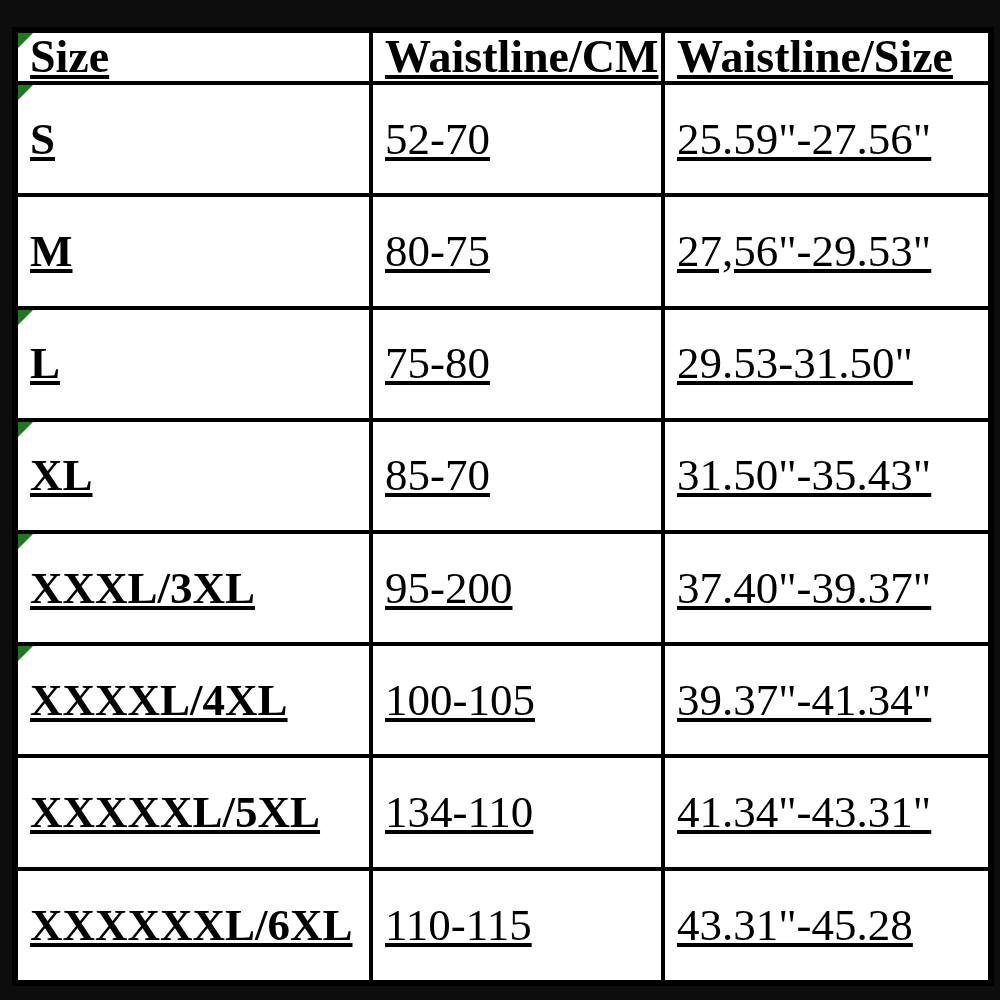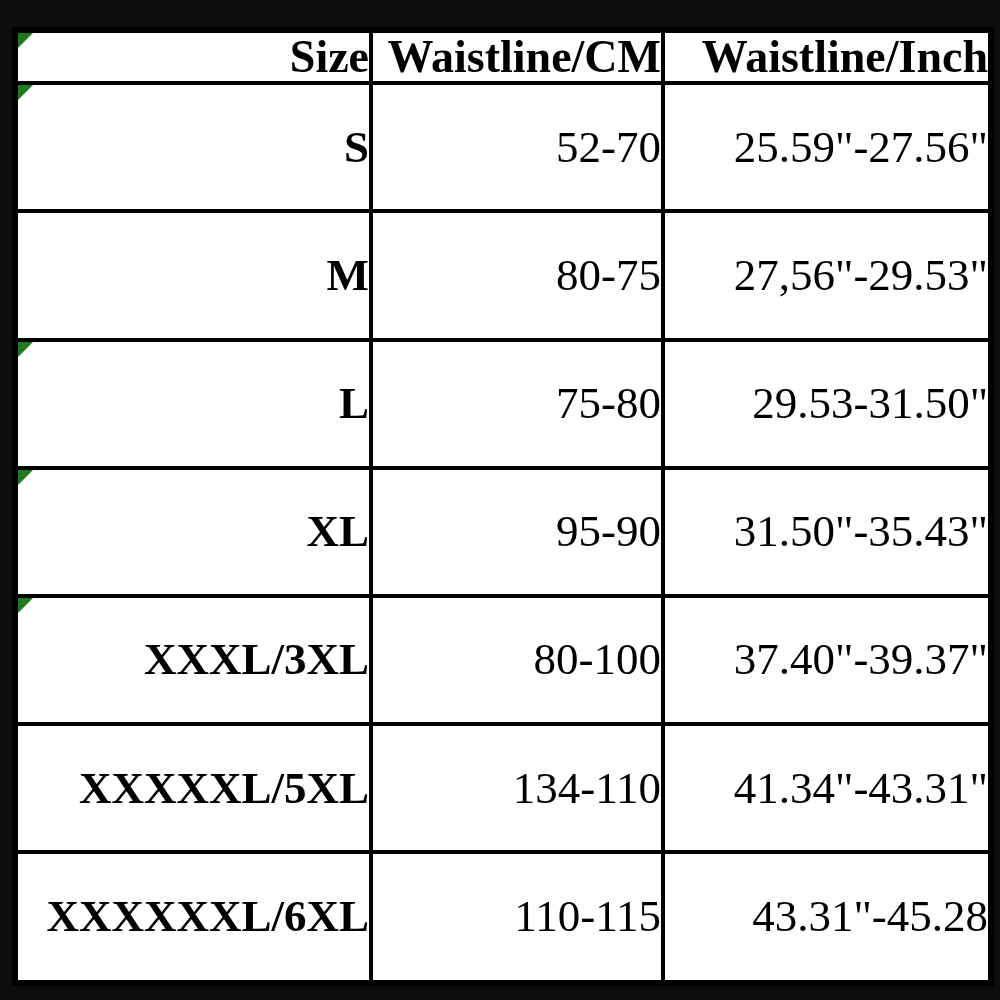--- a/index.html
+++ b/index.html
@@ -25,28 +25,29 @@
     table-layout: fixed;
     background: #ffffff;
     border: 6px solid #000000;
   }
   col.c-size  { width: 356px; }
   col.c-cm    { width: 292px; }
   col.c-inch  { width: 328px; }
   th, td {
     border: 4px solid #000000;
     padding: 0 0 0 12px;
-    text-align: right;
+    text-align: left;
     vertical-align: middle;
     color: #000000;
     font-size: 45px;
     line-height: 1.05;
     position: relative;
     overflow: hidden;
     white-space: nowrap;
+    text-decoration: underline;
   }
   th {
     font-weight: bold;
     font-size: 46px;
   }
   td.size-cell {
     font-weight: bold;
   }
   td.cm-cell, td.inch-cell {
     font-weight: normal;
@@ -77,21 +78,21 @@
     </colgroup>
     <thead>
       <tr>
         <th id="th-size" class="has-marker">
           <span class="corner-marker"></span><span>Size</span>
         </th>
         <th>
           <span>Waistline/CM</span>
         </th>
         <th>
-          <span>Waistline/Inch</span>
+          <span>Waistline/Size</span>
         </th>
       </tr>
     </thead>
     <tbody id="tbody">
 
 
   <tr>
     <td class="size-cell has-marker">
       <span class="corner-marker"></span><span>S</span>
     </td>
@@ -125,40 +126,51 @@
     <td class="inch-cell">
       <span>29.53-31.50"</span>
     </td>
   </tr>
 
   <tr>
     <td class="size-cell has-marker">
       <span class="corner-marker"></span><span>XL</span>
     </td>
     <td class="cm-cell">
-      <span>95-90</span>
+      <span>85-70</span>
     </td>
     <td class="inch-cell">
       <span>31.50"-35.43"</span>
     </td>
   </tr>
 
 
   <tr>
     <td class="size-cell has-marker">
       <span class="corner-marker"></span><span>XXXL/3XL</span>
     </td>
     <td class="cm-cell">
-      <span>80-100</span>
+      <span>95-200</span>
     </td>
     <td class="inch-cell">
       <span>37.40"-39.37"</span>
     </td>
   </tr>
 
+  <tr>
+    <td class="size-cell has-marker">
+      <span class="corner-marker"></span><span>XXXXL/4XL</span>
+    </td>
+    <td class="cm-cell">
+      <span>100-105</span>
+    </td>
+    <td class="inch-cell">
+      <span>39.37"-41.34"</span>
+    </td>
+  </tr>
 
   <tr>
     <td class="size-cell">
       <span>XXXXXL/5XL</span>
     </td>
     <td class="cm-cell">
       <span>134-110</span>
     </td>
     <td class="inch-cell">
       <span>41.34"-43.31"</span>

